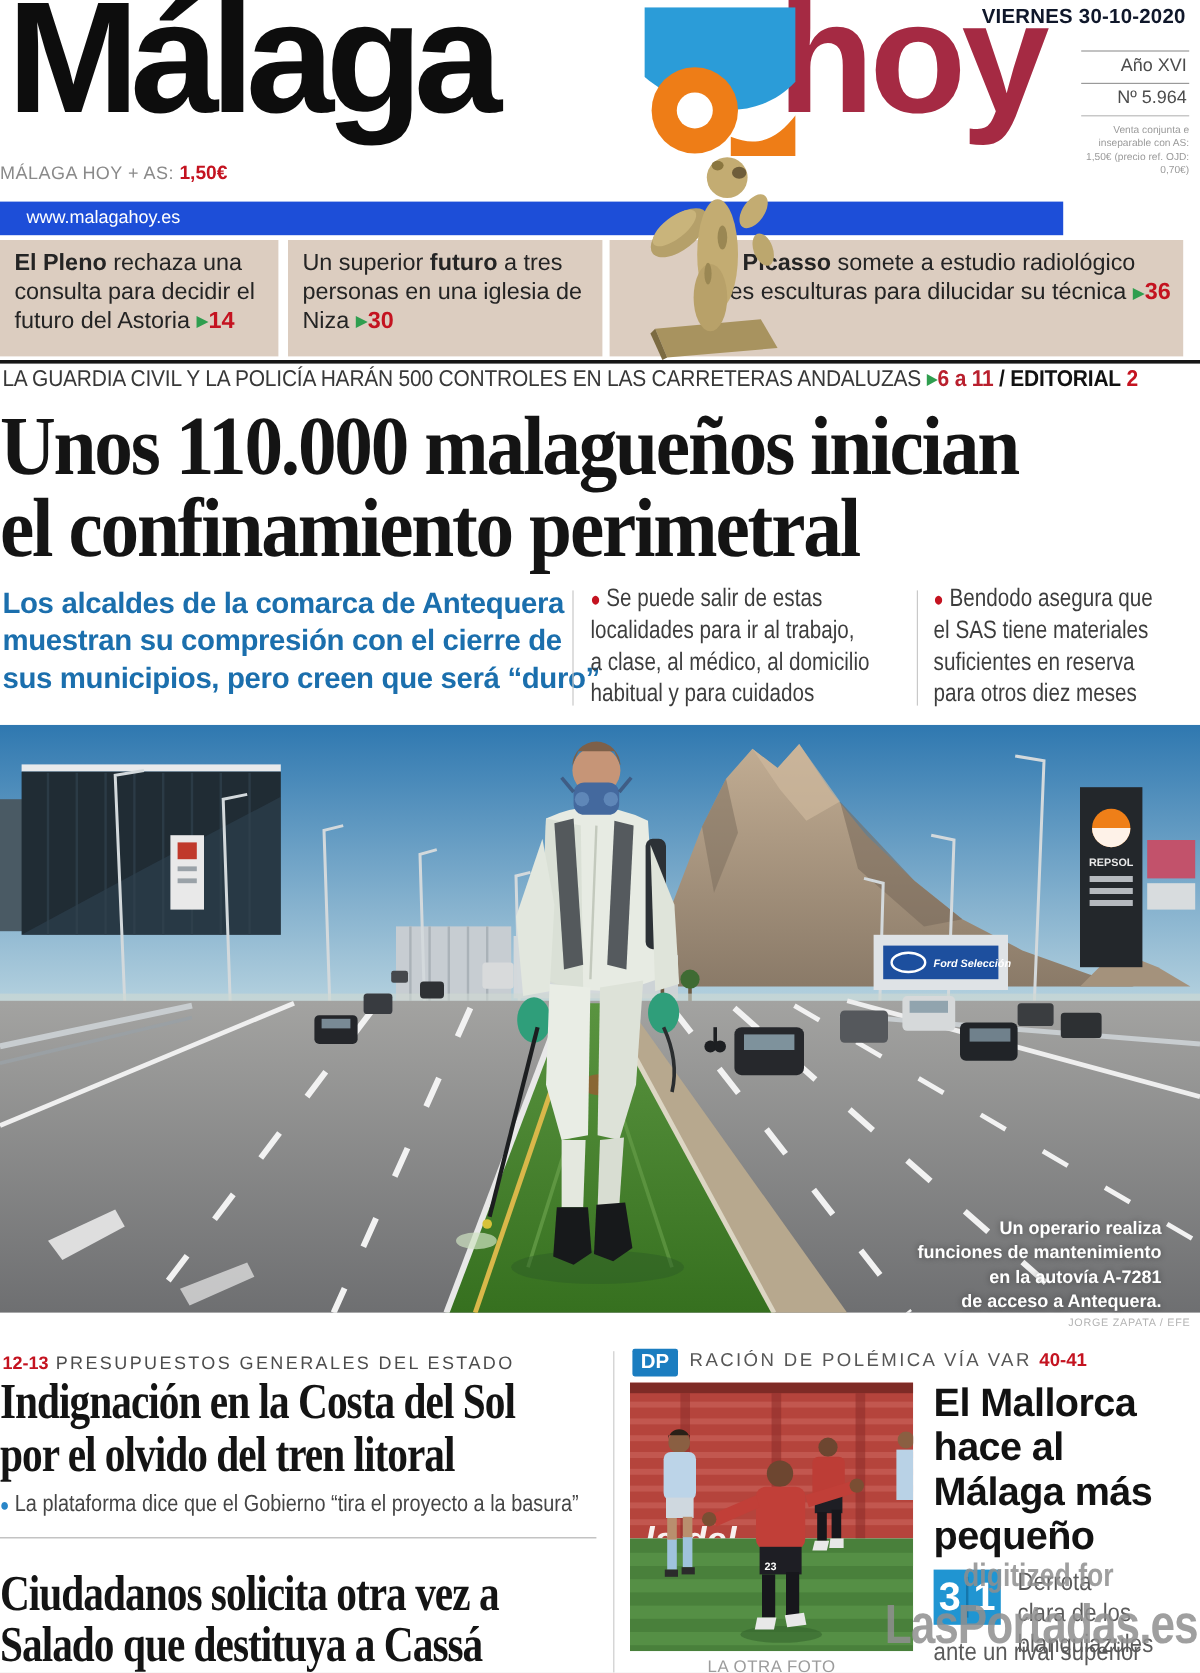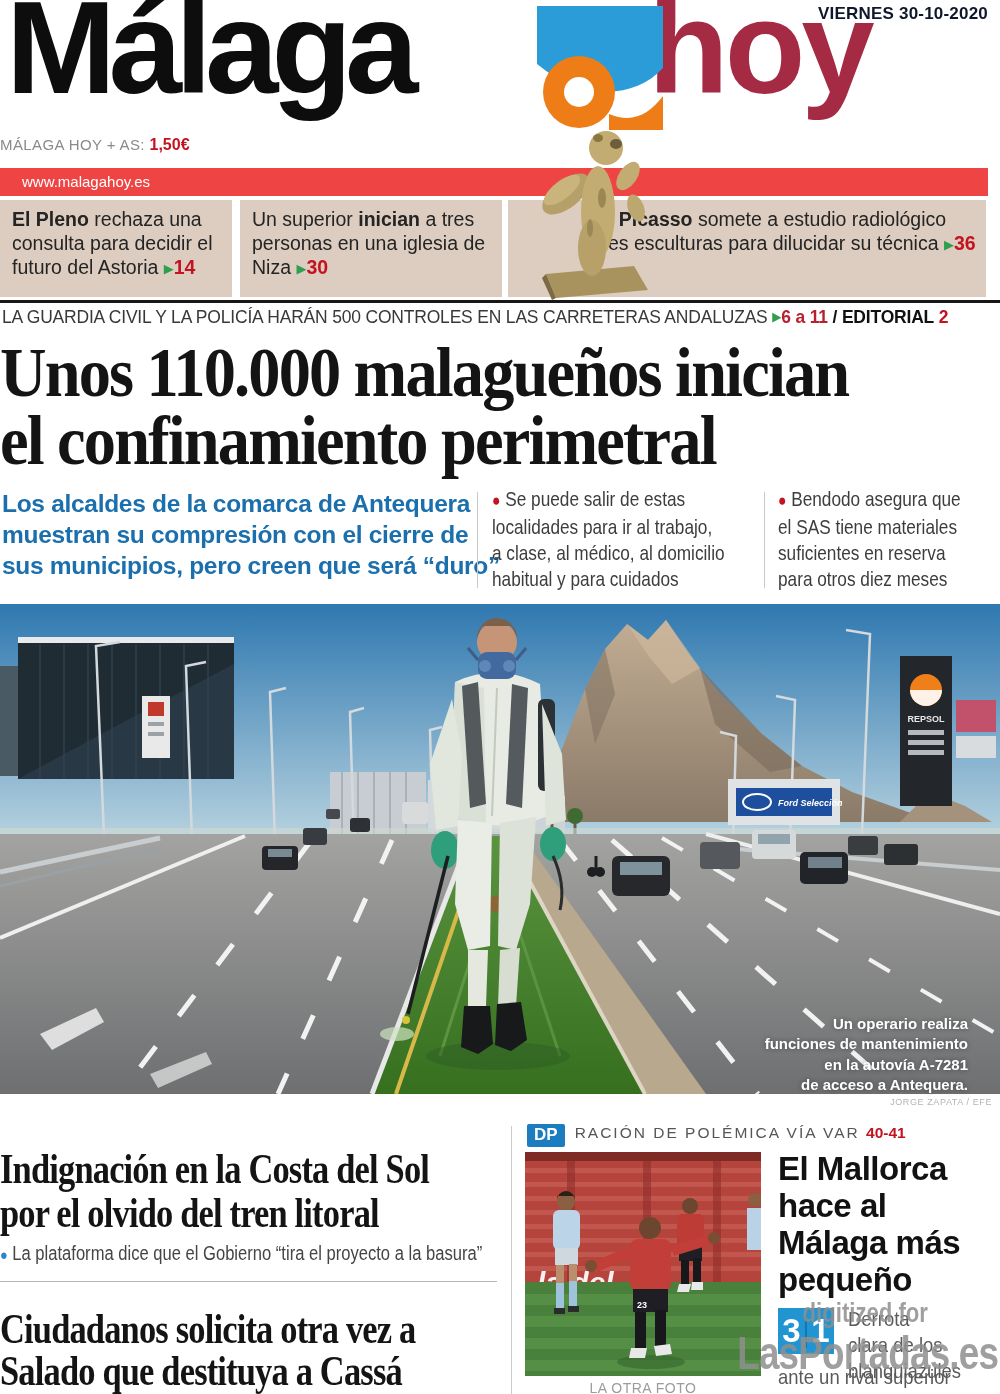--- a/index.html
+++ b/index.html
@@ -14,21 +14,21 @@
   .serif{font-family:"Liberation Serif",serif;font-weight:700;color:#141414;}
   
   .date{top:4px;right:12px;font-size:17px;font-weight:700;color:#0f172a;letter-spacing:.2px;}
   .malaga{left:6px;top:-18px;font-size:132px;font-weight:700;letter-spacing:-7px;color:#0d0d0d;line-height:1;}
   .hoy{left:648px;top:-18px;font-size:132px;font-weight:700;letter-spacing:-4px;color:#a52a43;line-height:1;}
   .edbox{left:901px;top:42px;width:90px;text-align:right;color:#4c4c4c;}
   .edrow{border-top:1px solid #9a9a9a;font-size:15px;padding:3px 2px 6px 0;}
   .ednote{border-top:1px solid #bbb;font-size:8.5px;line-height:1.3;color:#9a9a9a;padding-top:6px;text-align:right;}
   .priceline{left:0;top:136px;font-size:15px;color:#8a8a8a;letter-spacing:.4px;}
   .priceline b{color:#c41320;font-size:16px;letter-spacing:0;}
-  .webbar{left:0;top:168px;width:988px;height:28px;background:#ef4444;color:#fff;font-size:15px;
+  .webbar{left:0;top:168px;width:886px;height:28px;background:#1d4ed8;color:#fff;font-size:15px;
           line-height:28px;padding-left:22px;box-sizing:border-box;}
   
   .teaser{top:200px;height:97px;background:#dccdc0;box-sizing:border-box;padding:8px 10px 0 12px;
           font-size:19.5px;line-height:1.23;color:#242424;}
   .t1{left:0;width:232px;}
   .t2{left:240px;width:262px;}
   .t3{left:508px;width:478px;padding-left:88px;}
   .t-page{color:#c41320;font-weight:700;}
   .t-arrow{color:#2f9e4f;font-size:13px;vertical-align:1px;}
   .blackrule{left:0;top:300px;width:1000px;height:3px;background:#171717;}
@@ -79,35 +79,40 @@
   <div class="abs date nw">VIERNES 30-10-2020</div>
   <div class="abs malaga nw">Málaga</div>
   <svg class="abs" style="left:537px;top:6px;z-index:1" width="126" height="124" viewBox="0 0 126 124">
     <path d="M0,0 H126 V62 C95,96 40,92 0,58 Z" fill="#2b9cd8"></path>
     <circle cx="42" cy="86" r="36" fill="#ee7d17"></circle>
     <circle cx="42" cy="86" r="15" fill="#fff"></circle>
     <path d="M72,108 C96,118 112,108 126,90 L126,124 H72 Z" fill="#ee7d17"></path>
   </svg>
   <div class="abs hoy nw">hoy</div>
 
+  <div class="abs edbox">
+    <div class="edrow">Año XVI</div>
+    <div class="edrow">Nº 5.964</div>
+    <div class="ednote">Venta conjunta e inseparable con AS: 1,50€ (precio ref. OJD: 0,70€)</div>
+  </div>
 
   <div class="abs priceline nw">
     <span>MÁLAGA HOY + AS:</span>
     <b>1,50€</b>
   </div>
 
   <div class="abs webbar">
     <span>www.malagahoy.es</span>
   </div>
 
   <div class="abs teaser t1">
     <span class="t-text"><span style="font-weight: 700;">El Pleno</span><span> rechaza una consulta para decidir el futuro del Astoria </span></span><span class="t-arrow">▶</span><span class="t-page">14</span>
   </div>
   <div class="abs teaser t2">
-    <span class="t-text"><span>Un superior </span><span style="font-weight: 700;">inician</span><span> a tres personas en una iglesia de Niza </span></span><span class="t-arrow">▶</span><span class="t-page">30</span>
+    <span class="t-text"><span>Un superior </span><span style="font-weight: 700;">futuro</span><span> a tres personas en una iglesia de Niza </span></span><span class="t-arrow">▶</span><span class="t-page">30</span>
   </div>
   <div class="abs teaser t3">
     <span class="t-text"><span>El </span><span style="font-weight: 700;">Picasso</span><span> somete a estudio radiológico tres esculturas para dilucidar su técnica </span></span><span class="t-arrow">▶</span><span class="t-page">36</span>
   </div>
 
   <svg class="abs" style="left:528px;top:78px;z-index:6" width="140" height="224" viewBox="0 0 140 224">
     <polygon points="18,196 106,188 120,212 28,220" fill="#a8935f"></polygon>
     <polygon points="18,196 28,220 24,222 14,200" fill="#7c6b42"></polygon>
     <ellipse cx="38" cy="116" rx="28" ry="14" fill="#b5a06a" transform="rotate(-38 38 116)"></ellipse>
     <ellipse cx="34" cy="112" rx="22" ry="9" fill="#c9b47b" transform="rotate(-38 34 112)"></ellipse>
@@ -317,20 +322,23 @@
       <line x1="516" y1="56" x2="526" y2="44" stroke="#3f5d85" stroke-width="3"></line>
       <line x1="448" y1="252" x2="408" y2="410" stroke="#1c1e20" stroke-width="3.5"></line>
       <circle cx="406" cy="416" r="4" fill="#d8c23a"></circle>
       <ellipse cx="397" cy="430" rx="17" ry="7" fill="#cfe3c2" opacity=".7"></ellipse>
       <path d="M553,252 Q566,280 560,306" stroke="#2a2d2f" stroke-width="3" fill="none"></path>
     </g>
   </svg>
   <div class="abs photo-caption">Un operario realiza<br>funciones de mantenimiento<br>en la autovía A-7281<br>de acceso a Antequera.</div>
   <div class="abs credit nw">JORGE ZAPATA / EFE</div>
 
+  <div class="abs skick nw" style="left:2px;top:1128px">
+    <b>12-13</b><span>PRESUPUESTOS GENERALES DEL ESTADO</span>
+  </div>
   <div class="abs serif sh nw cx82" style="left:0;top:1148px">Indignación en la Costa del Sol</div>
   <div class="abs serif sh nw cx82" style="left:0;top:1192px">por el olvido del tren litoral</div>
   <div class="abs nw cx85" style="left:0;top:1242px;font-size:19.5px;color:#454545">
     <span class="dot-b">●</span>
     <span>La plataforma dice que el Gobierno “tira el proyecto a la basura”</span>
   </div>
 
   <div class="abs rule-h"></div>
   <div class="abs coldiv"></div>
 

